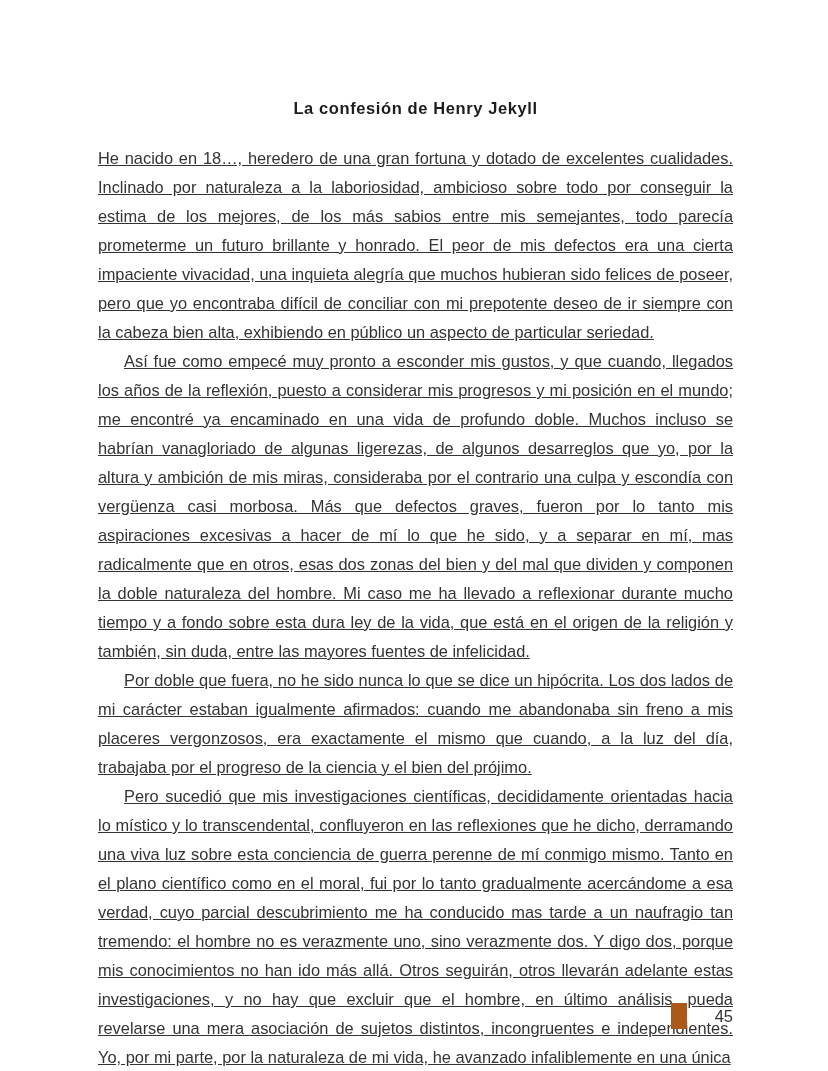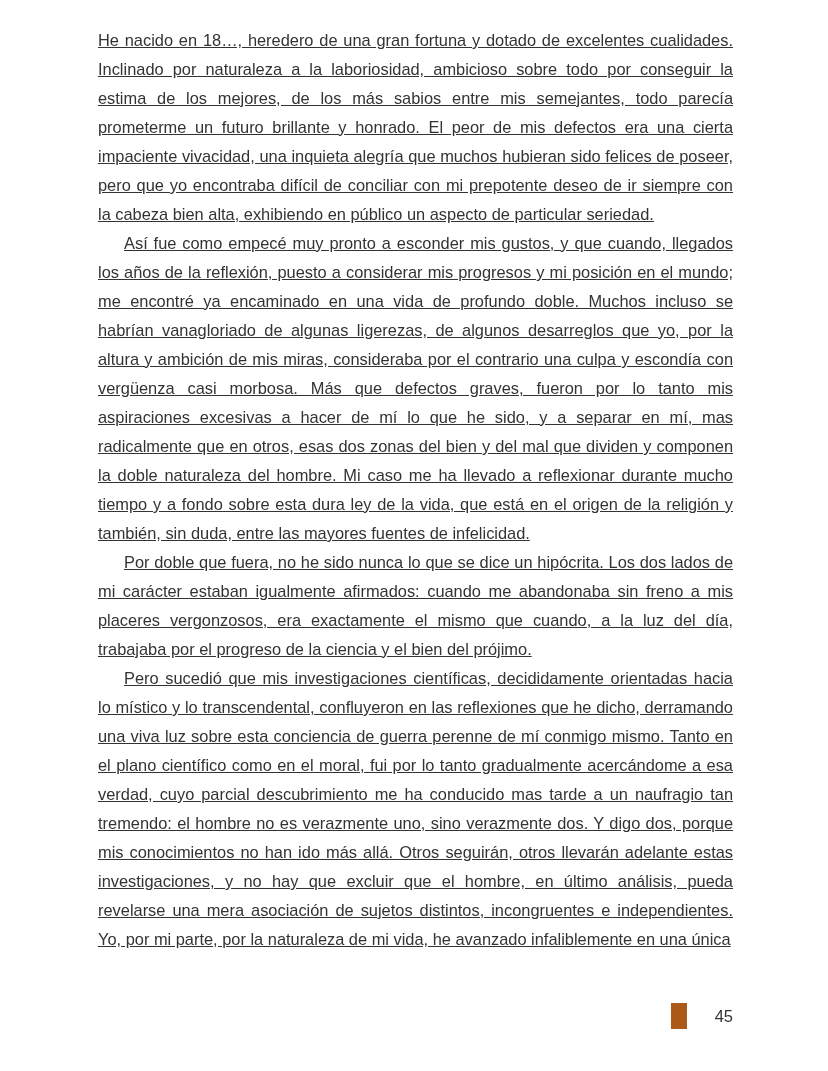--- a/index.html
+++ b/index.html
@@ -72,20 +72,21 @@
     line-height: 26px;
   }
 </style>
 </head>
 <body>
 
 <div class="page">
 
   <div class="content">
 
+    <h1 class="doc-title">La confesión de Henry Jekyll</h1>
 
     <div class="body-text">
 
       <p class="para">He nacido en 18…, heredero de una gran fortuna y dotado de excelentes cualidades. Inclinado por naturaleza a la laboriosidad, ambicioso sobre todo por conseguir la estima de los mejores, de los más sabios entre mis semejantes, todo parecía prometerme un futuro brillante y honrado. El peor de mis defectos era una cierta impaciente vivacidad, una inquieta alegría que muchos hubieran sido felices de poseer, pero que yo encontraba difícil de conciliar con mi prepotente deseo de ir siempre con la cabeza bien alta, exhibiendo en público un aspecto de particular seriedad.</p>
 
       <p class="para indented">Así fue como empecé muy pronto a esconder mis gustos, y que cuando, llegados los años de la reflexión, puesto a considerar mis progresos y mi posición en el mundo; me encontré ya encaminado en una vida de profundo doble. Muchos incluso se habrían vanagloriado de algunas ligerezas, de algunos desarreglos que yo, por la altura y ambición de mis miras, consideraba por el contrario una culpa y escondía con vergüenza casi morbosa. Más que defectos graves, fueron por lo tanto mis aspiraciones excesivas a hacer de mí lo que he sido, y a separar en mí, mas radicalmente que en otros, esas dos zonas del bien y del mal que dividen y componen la doble naturaleza del hombre. Mi caso me ha llevado a reflexionar durante mucho tiempo y a fondo sobre esta dura ley de la vida, que está en el origen de la religión y también, sin duda, entre las mayores fuentes de infelicidad.</p>
 
       <p class="para indented">Por doble que fuera, no he sido nunca lo que se dice un hipócrita. Los dos lados de mi carácter estaban igualmente afirmados: cuando me abandonaba sin freno a mis placeres vergonzosos, era exactamente el mismo que cuando, a la luz del día, trabajaba por el progreso de la ciencia y el bien del prójimo.</p>
 
       <p class="para indented">Pero sucedió que mis investigaciones científicas, decididamente orientadas hacia lo místico y lo transcendental, confluyeron en las reflexiones que he dicho, derramando una viva luz sobre esta conciencia de guerra perenne de mí conmigo mismo. Tanto en el plano científico como en el moral, fui por lo tanto gradualmente acercándome a esa verdad, cuyo parcial descubrimiento me ha conducido mas tarde a un naufragio tan tremendo: el hombre no es verazmente uno, sino verazmente dos. Y digo dos, porque mis conocimientos no han ido más allá. Otros seguirán, otros llevarán adelante estas investigaciones, y no hay que excluir que el hombre, en último análisis, pueda revelarse una mera asociación de sujetos distintos, incongruentes e independientes. Yo, por mi parte, por la naturaleza de mi vida, he avanzado infaliblemente en una única</p>

